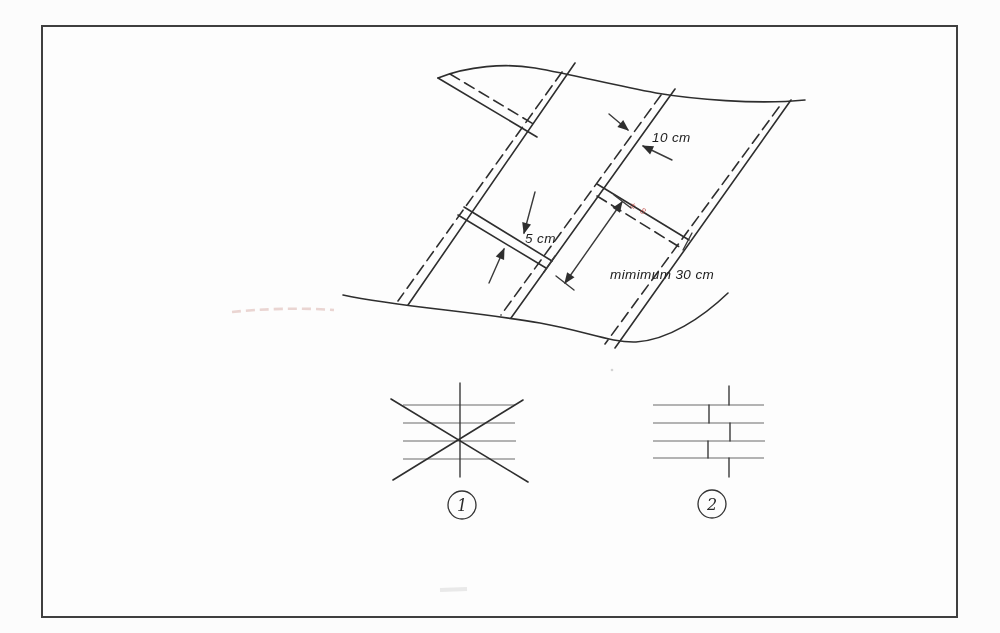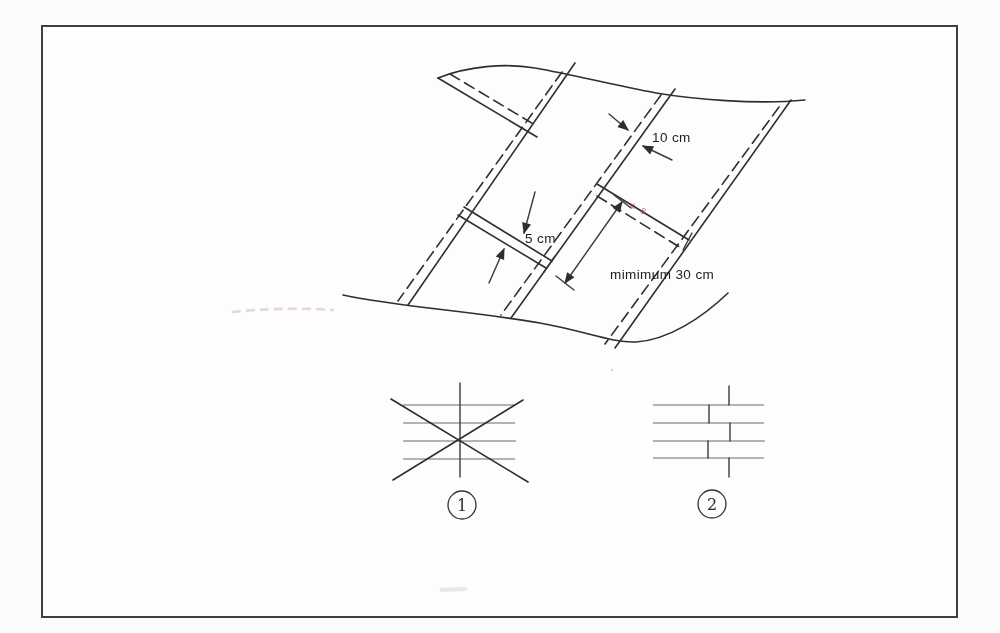--- a/index.html
+++ b/index.html
@@ -8,20 +8,21 @@
     width: 1000px;
     height: 633px;
     background: #fcfcfc;
     font-family: "Liberation Sans", sans-serif;
     overflow: hidden;
   }
   .stage {
     position: relative;
     width: 1000px;
     height: 633px;
+    font-style: italic;
   }
   svg.drawing {
     position: absolute;
     left: 0;
     top: 0;
     width: 1000px;
     height: 633px;
   }
   .ink   { stroke: #2e2e2e; stroke-width: 1.6; fill: none; stroke-linecap: round; }
   .ink-thin { stroke: #3a3a3a; stroke-width: 1.4; fill: none; stroke-linecap: round; }

